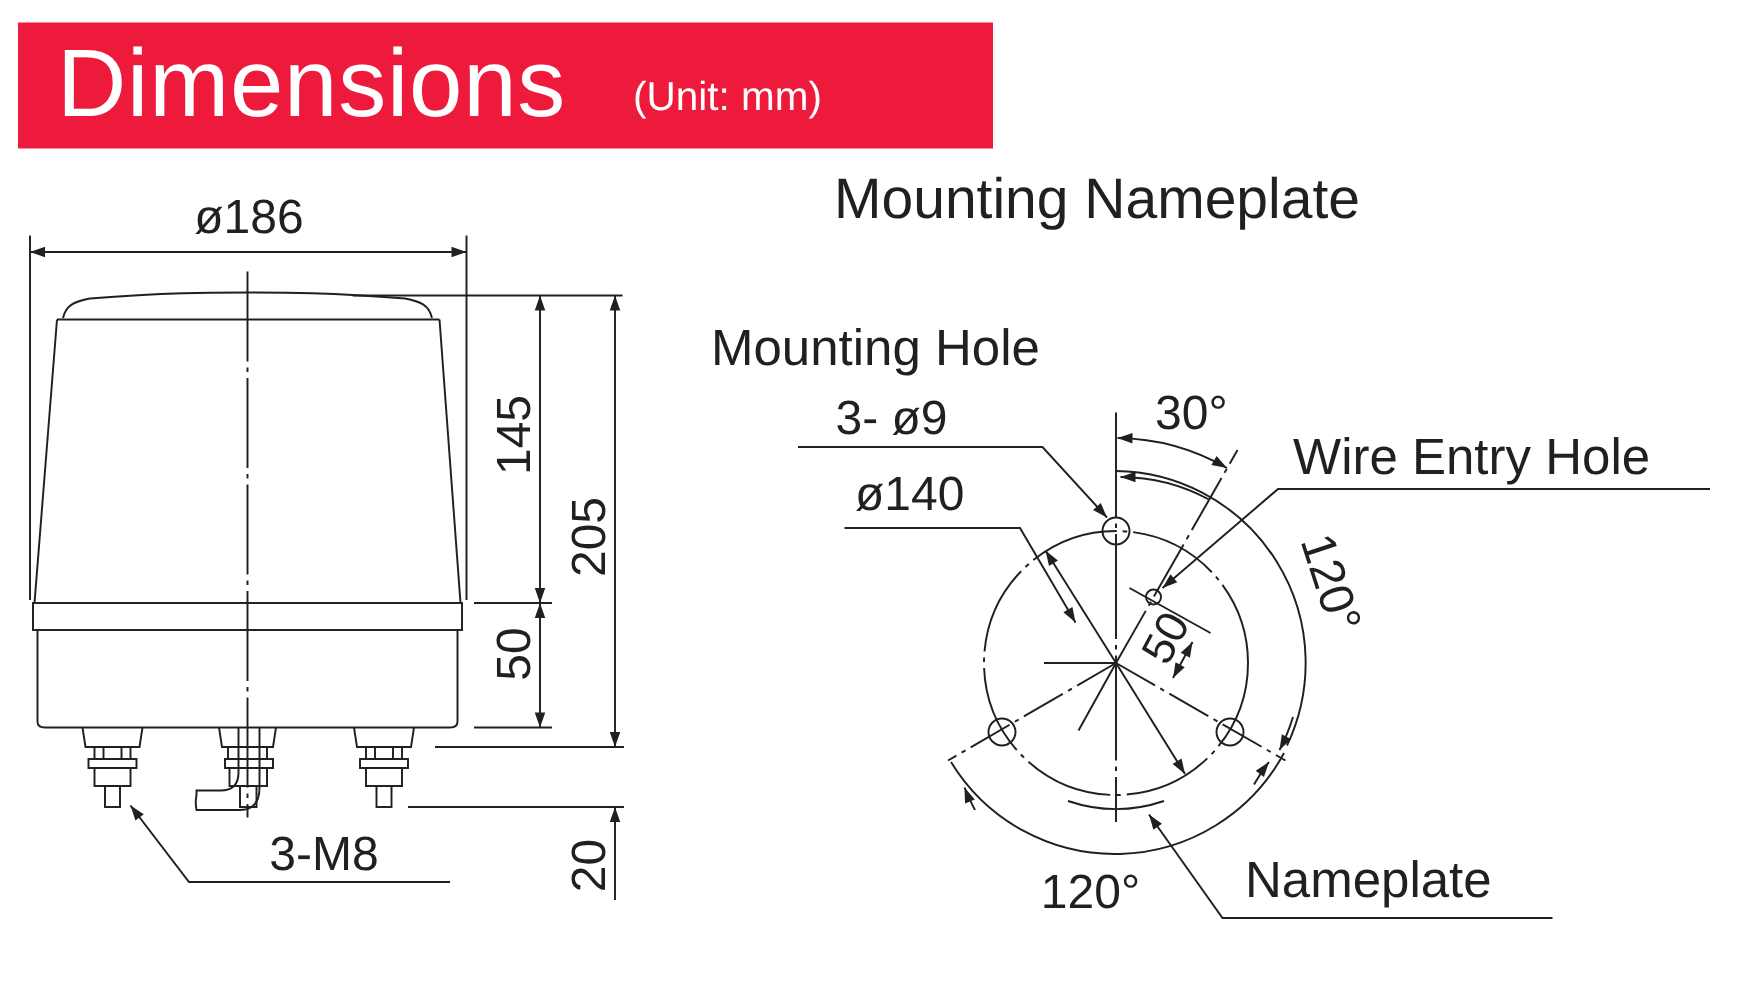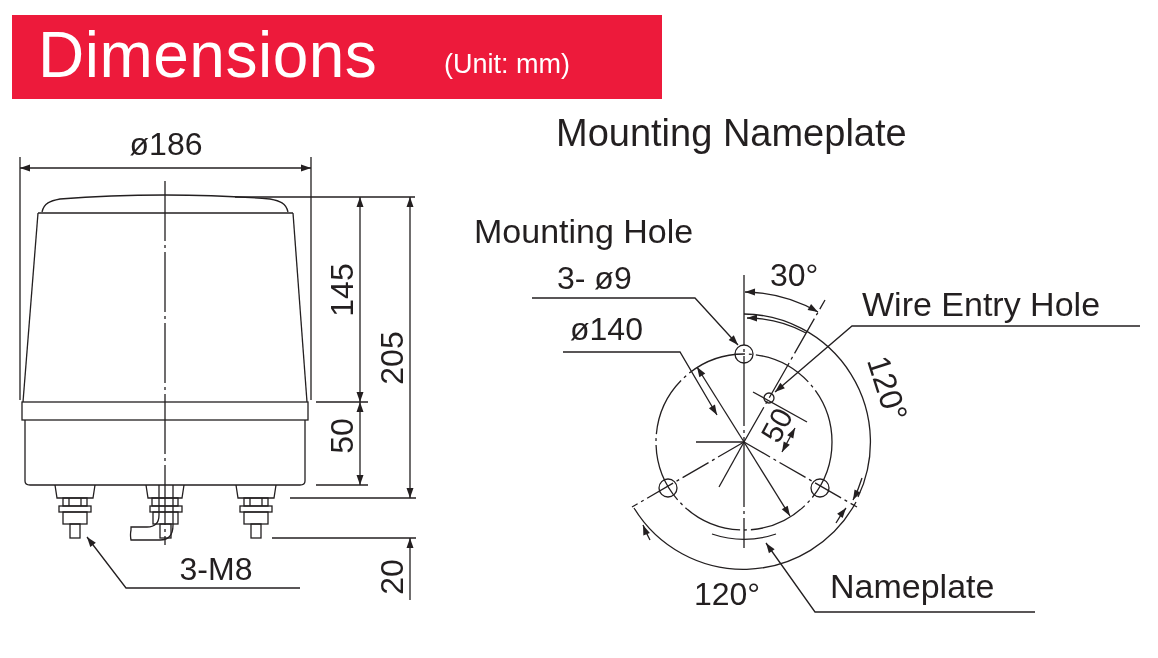--- a/index.html
+++ b/index.html
@@ -2,21 +2,21 @@
 <html><head>
 <meta charset="utf-8">
 <style>
   html, body { margin: 0; padding: 0; background: #ffffff; }
   body { width: 1158px; height: 658px; position: relative; overflow: hidden;
          font-family: "Liberation Sans", "DejaVu Sans", sans-serif; color: #231f20; }
   .banner { position: absolute; left: 12px; top: 15px; width: 650px; height: 84px;
             background: #ed1a3b; }
   .banner-title { position: absolute; left: 26px; top: 4px; color: #ffffff;
                   font-size: 64px; line-height: 72px; letter-spacing: 0.5px; text-align: center; }
-  .banner-unit { position: absolute; left: 432px; top: 32px; color: #ffffff;
+  .banner-unit { position: absolute; left: 410px; top: 32px; color: #ffffff;
                  font-size: 27px; line-height: 34px; }
   .mount-title { position: absolute; left: 556px; top: 110px; font-size: 38px; line-height: 46px; }
   svg.drawing { position: absolute; left: 0; top: 0; }
   svg text { font-family: "Liberation Sans", "DejaVu Sans", sans-serif; fill: #231f20; }
 </style>
 </head>
 <body>
 
 <div class="banner">
   <div class="banner-title">Dimensions</div>

